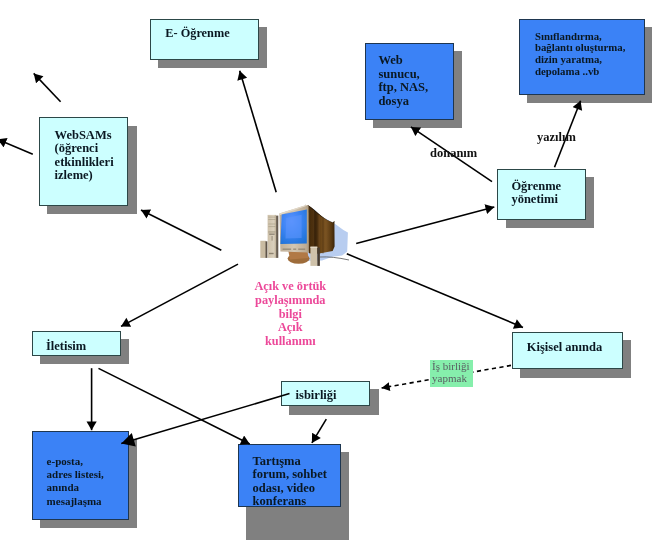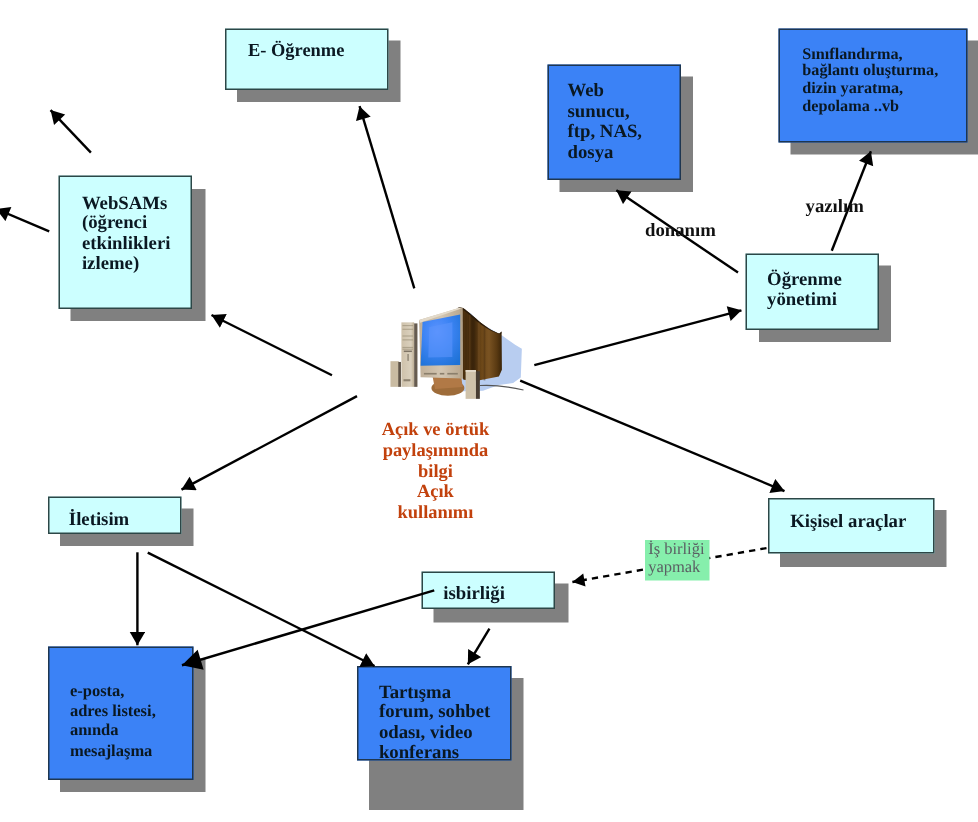--- a/index.html
+++ b/index.html
@@ -17,21 +17,21 @@
   .node .txt{font-weight:bold;color:#0A1822;line-height:1.16;}
 
   svg.lines{position:absolute;left:0;top:0;width:652px;height:548px;overflow:visible;z-index:5;}
   .node{z-index:2;}
   .comp{z-index:3;}
   .caption,.lbl{z-index:7;}
   .lbl{position:absolute;white-space:pre;font-family:"Liberation Serif",serif;}
   .lbl.opaque{background:#86efac;}
   .comp{position:absolute;left:252px;top:196px;width:100px;height:70px;}
   .caption{position:absolute;left:234.3px;top:280.2px;width:112px;text-align:center;
-           font-weight:bold;font-size:12.3px;line-height:13.65px;color:#c2410c;}
+           font-weight:bold;font-size:12.3px;line-height:13.65px;color:#ec4899;}
 </style>
 </head>
 <body>
 
 <div id="stage">
 
   <svg class="lines" viewBox="0 0 652 548" width="652" height="548">
     <defs>
       <marker id="ah" markerWidth="13" markerHeight="11" refX="9.1" refY="5.2" orient="auto" markerUnits="userSpaceOnUse">
         <path d="M9.1,5.2 L0.3,0.1 L0.3,10.3 Z" fill="#000"></path>
@@ -210,21 +210,21 @@
       <div class="face">
         <div class="txt" style="position: absolute; left: 13px; top: 7.9px; font-size: 12.5px; line-height: 13.5px;">
           <div>İletisim</div>
         </div>
       </div>
     </div>
     <div class="node cy" style="left: 511.8px; top: 332.2px; width: 110.8px; height: 37.3px;">
       <div class="shadow" style="left: 8.3px; top: 8.3px; width: 110.8px; height: 37.3px;"></div>
       <div class="face">
         <div class="txt" style="position: absolute; left: 14px; top: 7.4px; font-size: 12.5px; line-height: 13.5px;">
-          <div>Kişisel araçlar</div>
+          <div>Kişisel anında</div>
         </div>
       </div>
     </div>
     <div class="node cy" style="left: 281.2px; top: 380.9px; width: 89.2px; height: 25.6px;">
       <div class="shadow" style="left: 8.3px; top: 8.3px; width: 89.2px; height: 25.6px;"></div>
       <div class="face">
         <div class="txt" style="position: absolute; left: 13.4px; top: 7.5px; font-size: 12.5px; line-height: 13.5px;">
           <div>isbirliği</div>
         </div>
       </div>

